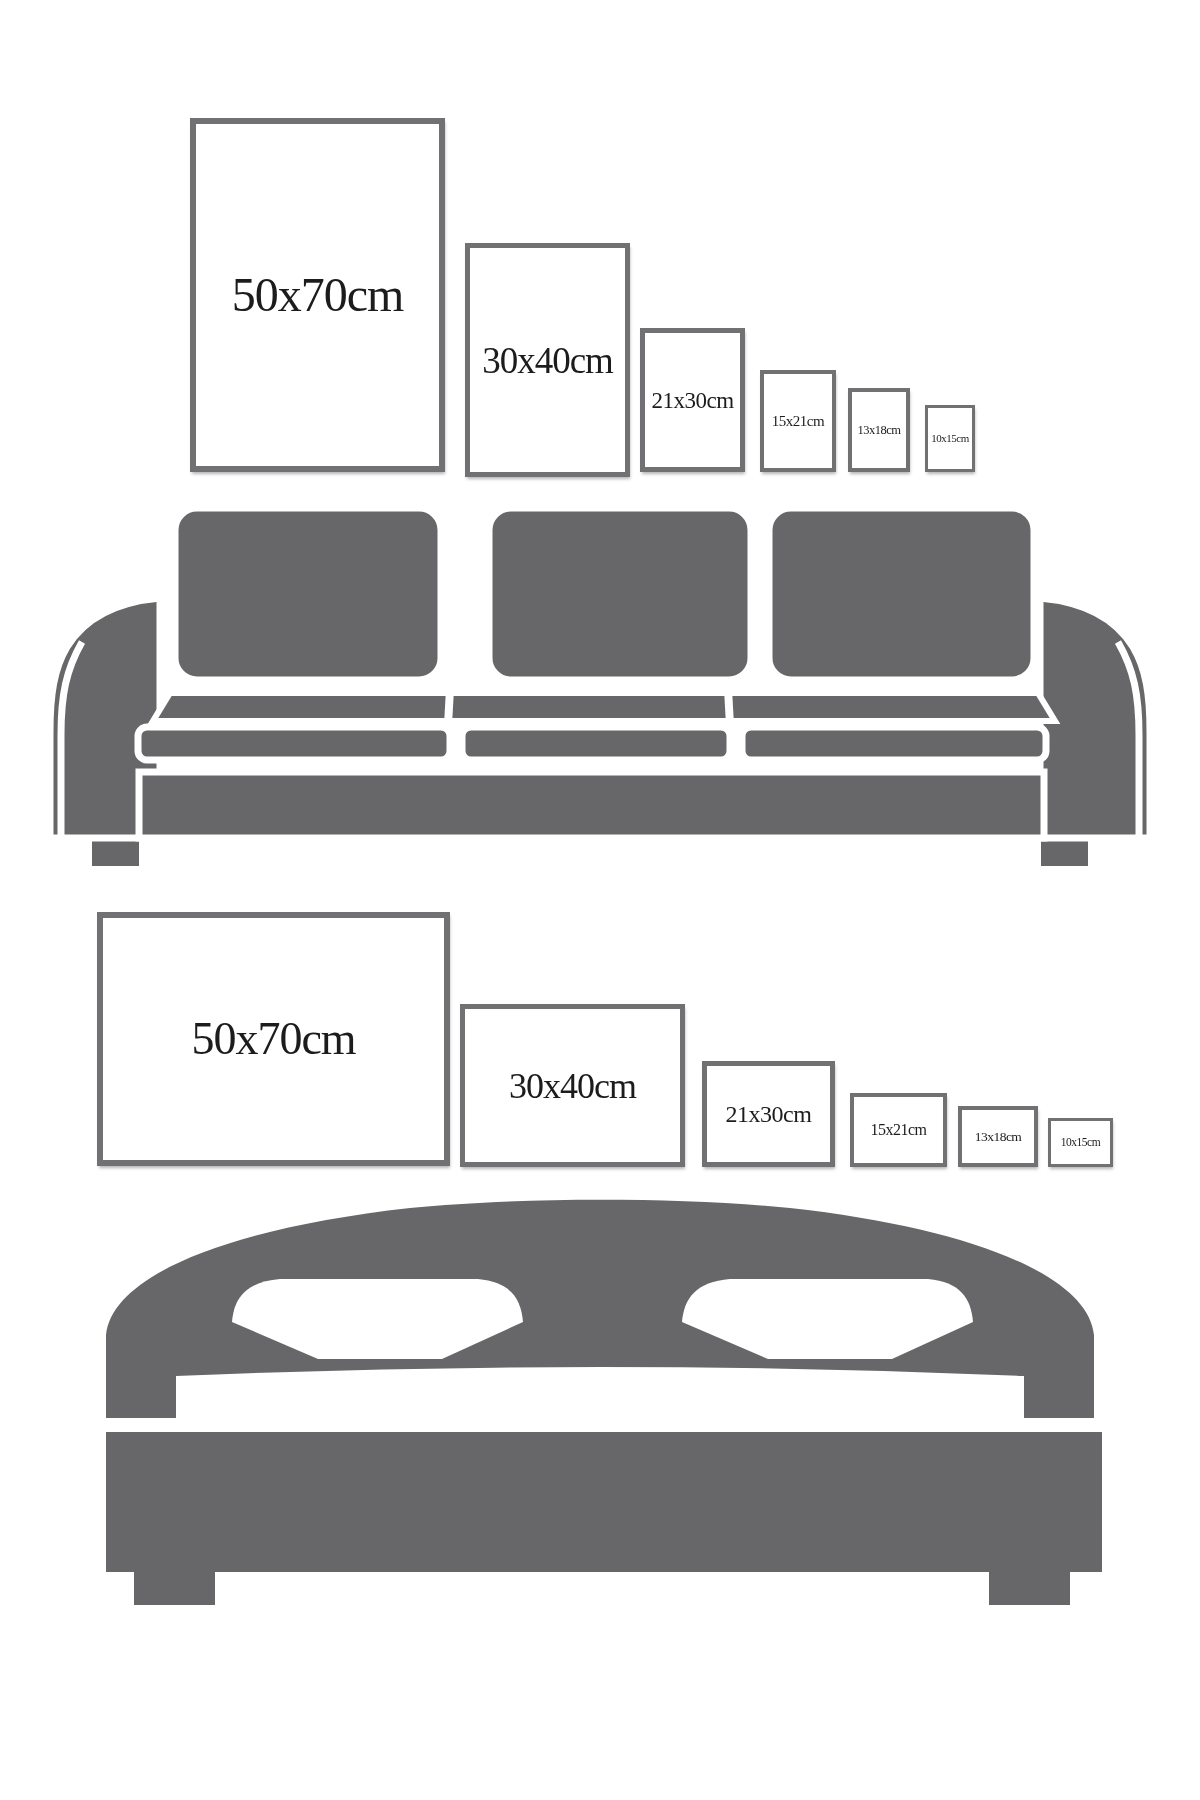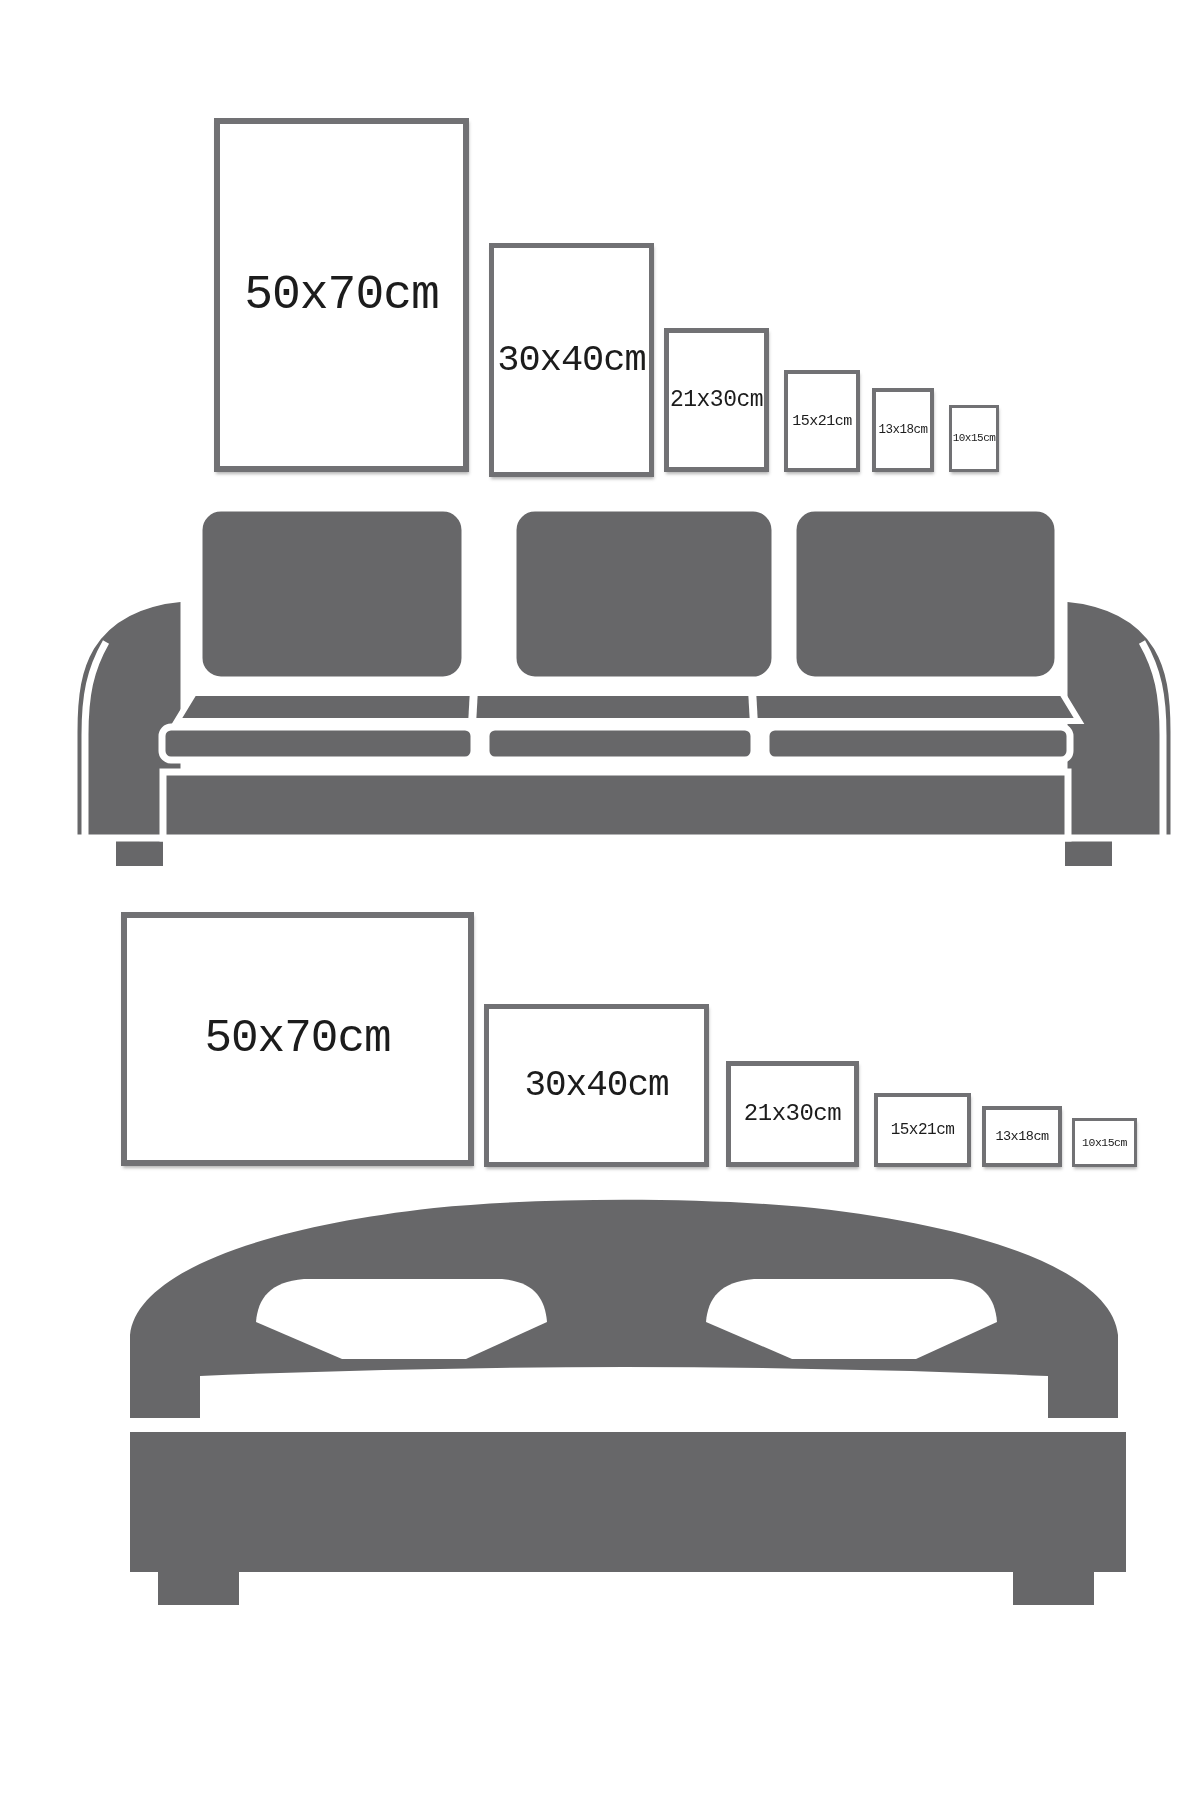--- a/index.html
+++ b/index.html
@@ -2,22 +2,21 @@
 <html style="--furniture: #676769; --frame-border: #717174; --label: #1c1c1c;"><head>
 <meta charset="utf-8">
 <style>
   html,body{margin:0;padding:0;background:#ffffff;}
   .canvas{
     position:relative;
     width:1150px;
     height:1800px;
     background:#ffffff;
     overflow:hidden;
-    font-family:Liberation Mono, monospace;
-    margin-left:24px;
+    font-family:Liberation Serif, serif;
   }
   .frame{
     position:absolute;
     box-sizing:border-box;
     background:#ffffff;
     border-style:solid;
     border-color:var(--frame-border,#717174);
     display:flex;
     align-items:center;
     justify-content:center;

